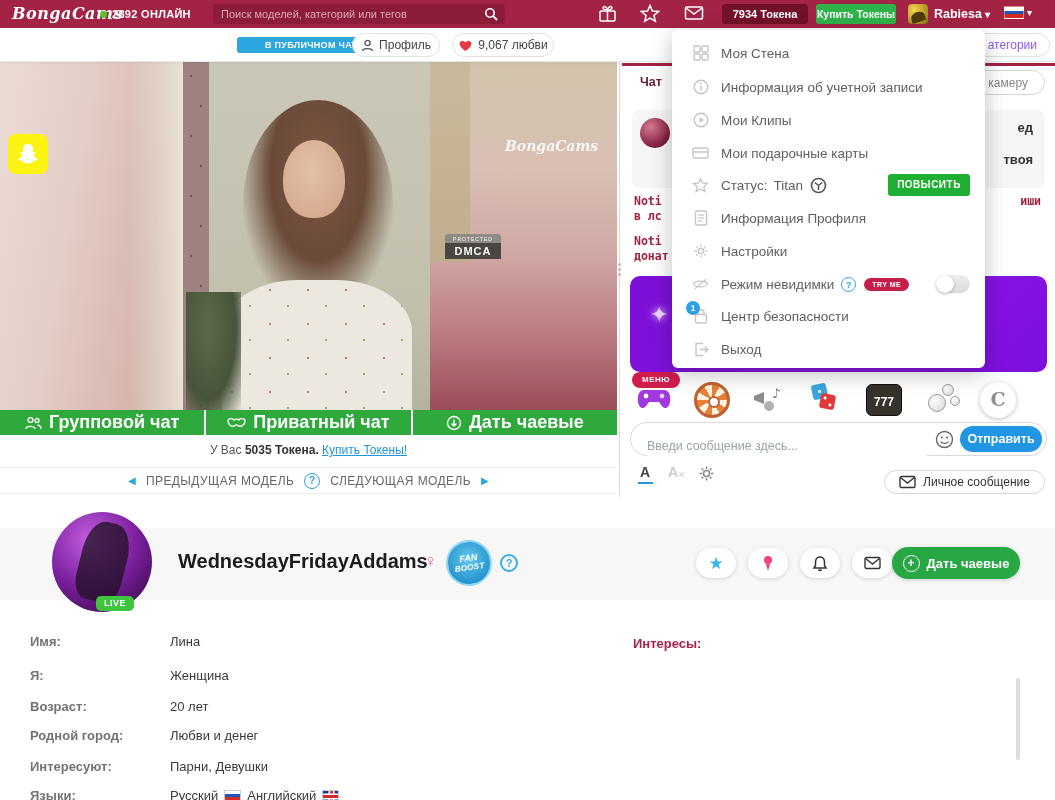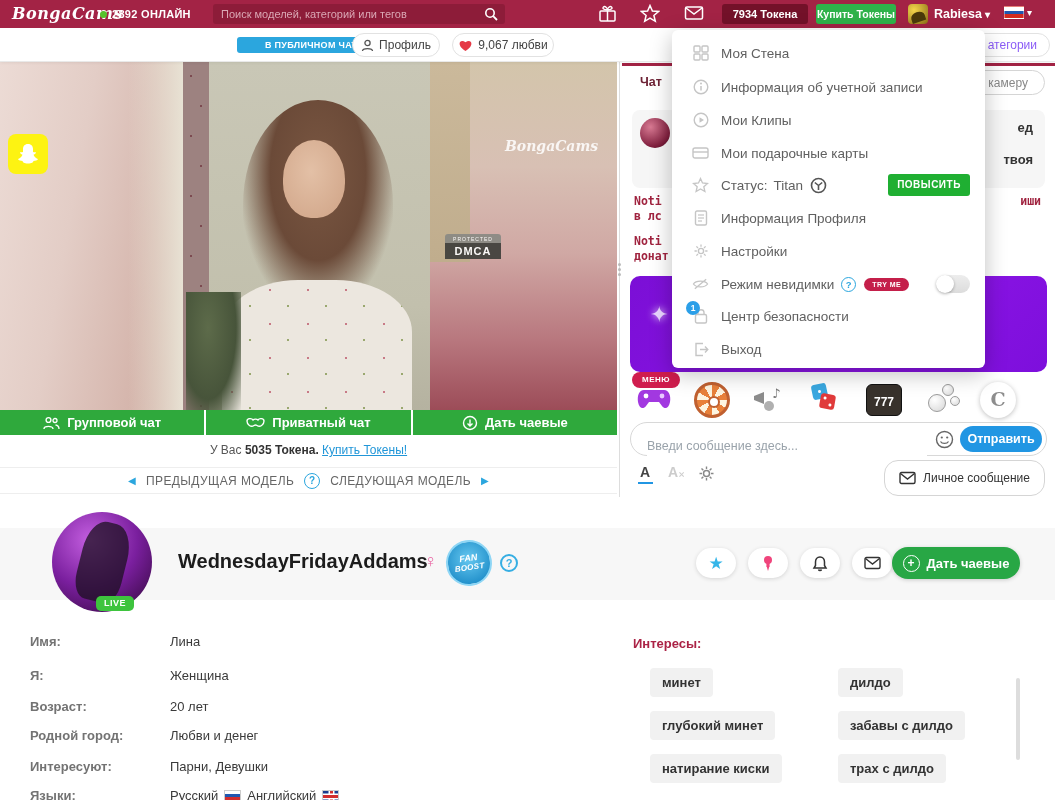--- a/index.html
+++ b/index.html
@@ -61,21 +61,21 @@
     background:linear-gradient(#d3c5ab 0%, #d8c0b4 30%, #d0a8a4 55%, #b8777e 80%, #9c4c58 100%); }
   .v-shelf { position:absolute; left:430px; top:0; width:40px; height:200px; background:linear-gradient(#cbb99b,#c0ad8d); }
   .snapchat { position:absolute; left:8px; top:72px; width:40px; height:40px; background:#fdf312; border-radius:8px; display:flex; align-items:center; justify-content:center; }
   .watermark { position:absolute; left:505px; top:76px; color:rgba(255,255,255,.85); font-size:14px; font-weight:bold; font-style:italic; font-family:"DejaVu Serif",serif; }
   .dmca { position:absolute; left:445px; top:172px; width:56px; height:28px; border-radius:3px; overflow:hidden; opacity:.92; }
   .dmca-top { background:#8a8a84; color:#fff; font-size:5px; letter-spacing:1px; text-align:center; padding:1.5px 0; }
   .dmca-bot { background:#3f3f3b; color:#fff; font-size:11px; font-weight:bold; text-align:center; line-height:16px; letter-spacing:1px; }
 
   
   .actionbar { position:absolute; left:0; top:410px; width:617px; height:25px; display:flex; }
-  .act-btn { flex:1; background:#2fa93c; color:#fff; font-size:13px; font-weight:bold; display:flex; align-items:center; justify-content:center; gap:7px; border-right:2px solid #fff; cursor:pointer; }
+  .act-btn { flex:1; background:#2fa93c; color:#fff; font-size:18px; font-weight:bold; display:flex; align-items:center; justify-content:center; gap:7px; border-right:2px solid #fff; cursor:pointer; }
   .act-btn:last-child { border-right:none; }
 
   .tokenline { position:absolute; left:0; top:443px; width:617px; text-align:center; font-size:12px; color:#555; }
   .tokenline b { color:#333; }
   .tokenline a { color:#2196d8; text-decoration:underline; cursor:pointer; }
   .navline { position:absolute; left:0; top:467px; width:617px; height:27px; border-top:1px solid #eee; border-bottom:1px solid #eee; display:flex; align-items:center; justify-content:center; gap:10px; font-size:12px; color:#666; letter-spacing:.4px; }
   .nav-arrow { color:#2ba6de; font-size:10px; cursor:pointer; }
   .nav-q { width:16px; height:16px; border-radius:50%; border:1.5px solid #2ba6de; color:#2ba6de; font-size:10px; font-weight:bold; display:flex; align-items:center; justify-content:center; }
   .nav-label { cursor:pointer; }
 
@@ -108,21 +108,21 @@
   .g-c { border-radius:50%; background:#fff; box-shadow:0 1px 5px rgba(0,0,0,.25); color:#8d8d8d; font-size:19px; font-weight:bold; text-align:center; line-height:34px; font-family:"DejaVu Serif",serif; }
   .inputrow { position:absolute; left:8px; top:360px; width:417px; height:34px; border:1px solid #d8d8d8; border-radius:17px; background:#fff; }
   .inputrow input { position:absolute; left:16px; top:1px; width:280px; height:44px; border:none; outline:none; font-size:12.5px; color:#444; font-family:"Liberation Sans",sans-serif; }
   .inputrow input::placeholder { color:#9aa3ab; }
   .smiley { position:absolute; right:92px; top:7px; }
   .sendbtn { position:absolute; right:4px; top:3px; width:82px; height:26px; background:#2196e3; border-radius:13px; color:#fff; font-size:12.5px; font-weight:bold; text-align:center; line-height:26px; cursor:pointer; }
   .fontA { position:absolute; left:18px; top:402px; font-size:14px; font-weight:bold; color:#444; }
   .fontA::after { content:""; position:absolute; left:-2px; bottom:-4px; width:15px; height:2.5px; background:#2196e3; }
   .fontAx { position:absolute; left:46px; top:402px; font-size:14px; font-weight:bold; color:#ccc; }
   .chat-gear { position:absolute; left:76px; top:403px; }
-  .pm-pill { position:absolute; right:10px; top:398px; height:36px; padding:0 14px; border:1px solid #d5d5d5; border-radius:14px; background:#fff; display:flex; align-items:center; gap:7px; font-size:12px; color:#333; cursor:pointer; }
+  .pm-pill { position:absolute; right:10px; top:408px; height:24px; padding:0 14px; border:1px solid #d5d5d5; border-radius:14px; background:#fff; display:flex; align-items:center; gap:7px; font-size:12px; color:#333; cursor:pointer; }
 
   
   .dropdown { position:absolute; left:672px; top:30px; width:313px; height:338px; background:#fff; border-radius:6px; box-shadow:0 6px 22px rgba(0,0,0,.25); z-index:50; }
   .dd-item { position:absolute; left:0; width:313px; height:30px; display:flex; align-items:center; cursor:pointer; }
   .dd-ic { width:17px; margin-left:20px; margin-right:12px; display:flex; justify-content:center; position:relative; }
   .dd-label { font-size:13.5px; color:#606060; }
   .dd-upgrade { position:absolute; right:15px; width:82px; height:22px; background:#1faf32; border-radius:3px; color:#fff; font-size:10px; font-weight:bold; text-align:center; line-height:22px; letter-spacing:.5px; cursor:pointer; }
   .dd-q { width:15px; height:15px; border-radius:50%; border:1.5px solid #2ba6de; color:#2ba6de; font-size:9.5px; font-weight:bold; display:flex; align-items:center; justify-content:center; margin-left:7px; }
   .tryme { margin-left:8px; background:#c41f4a; border-radius:8px; color:#fff; font-size:7px; font-weight:bold; padding:3px 8px; letter-spacing:.5px; }
   .toggle { position:absolute; right:15px; width:34px; height:18px; border-radius:9px; background:linear-gradient(#ededed,#dcdcdc); }
@@ -567,23 +567,15 @@
 
   <div class="d-label" style="top:788px;">Языки:</div>
   <div class="d-value" style="top:788px;">
     <span>Русский</span>
     <span class="flag-sm f-ru"></span>
     <span>Английский</span>
     <span class="flag-sm f-gb"></span>
   </div>
 
   <div class="int-label">Интересы:</div>
-  <div class="tags">
-    <span class="tag">минет</span>
-    <span class="tag">дилдо</span>
-    <span class="tag">глубокий минет</span>
-    <span class="tag">забавы с дилдо</span>
-    <span class="tag">натирание киски</span>
-    <span class="tag">трах с дилдо</span>
-  </div>
   <div class="scrollthumb"></div>
 
 </div>
 
 </body></html>

